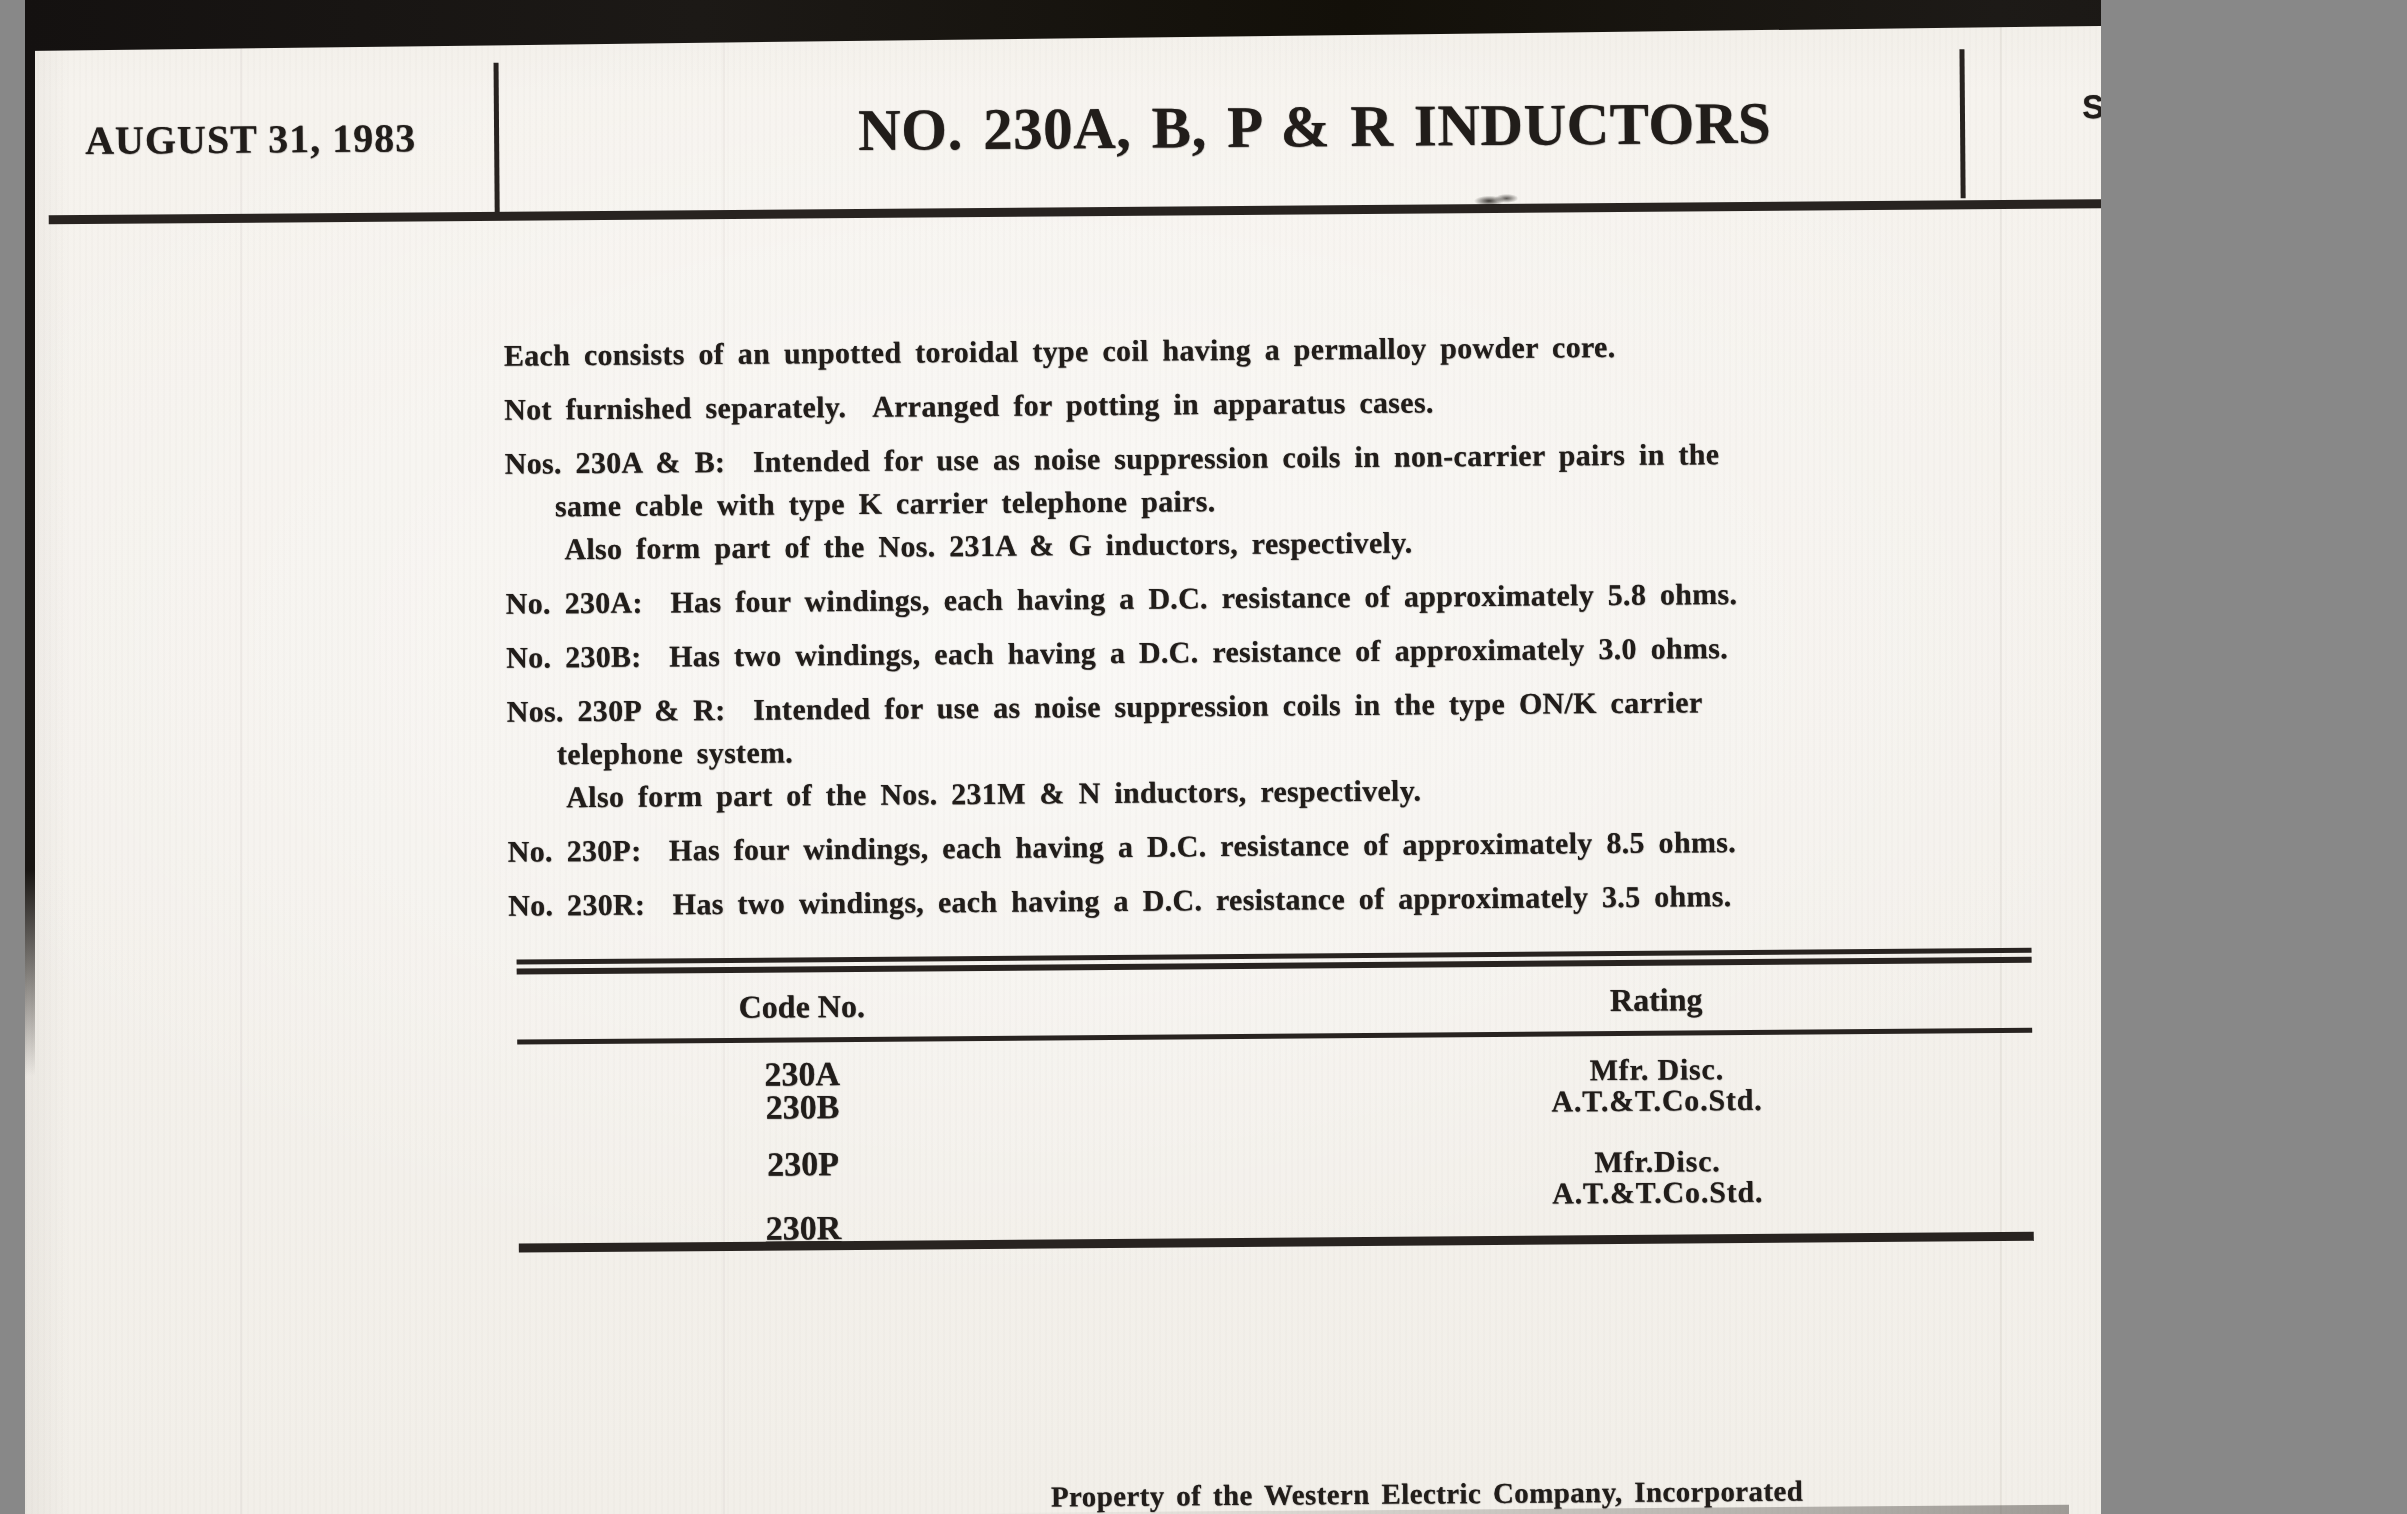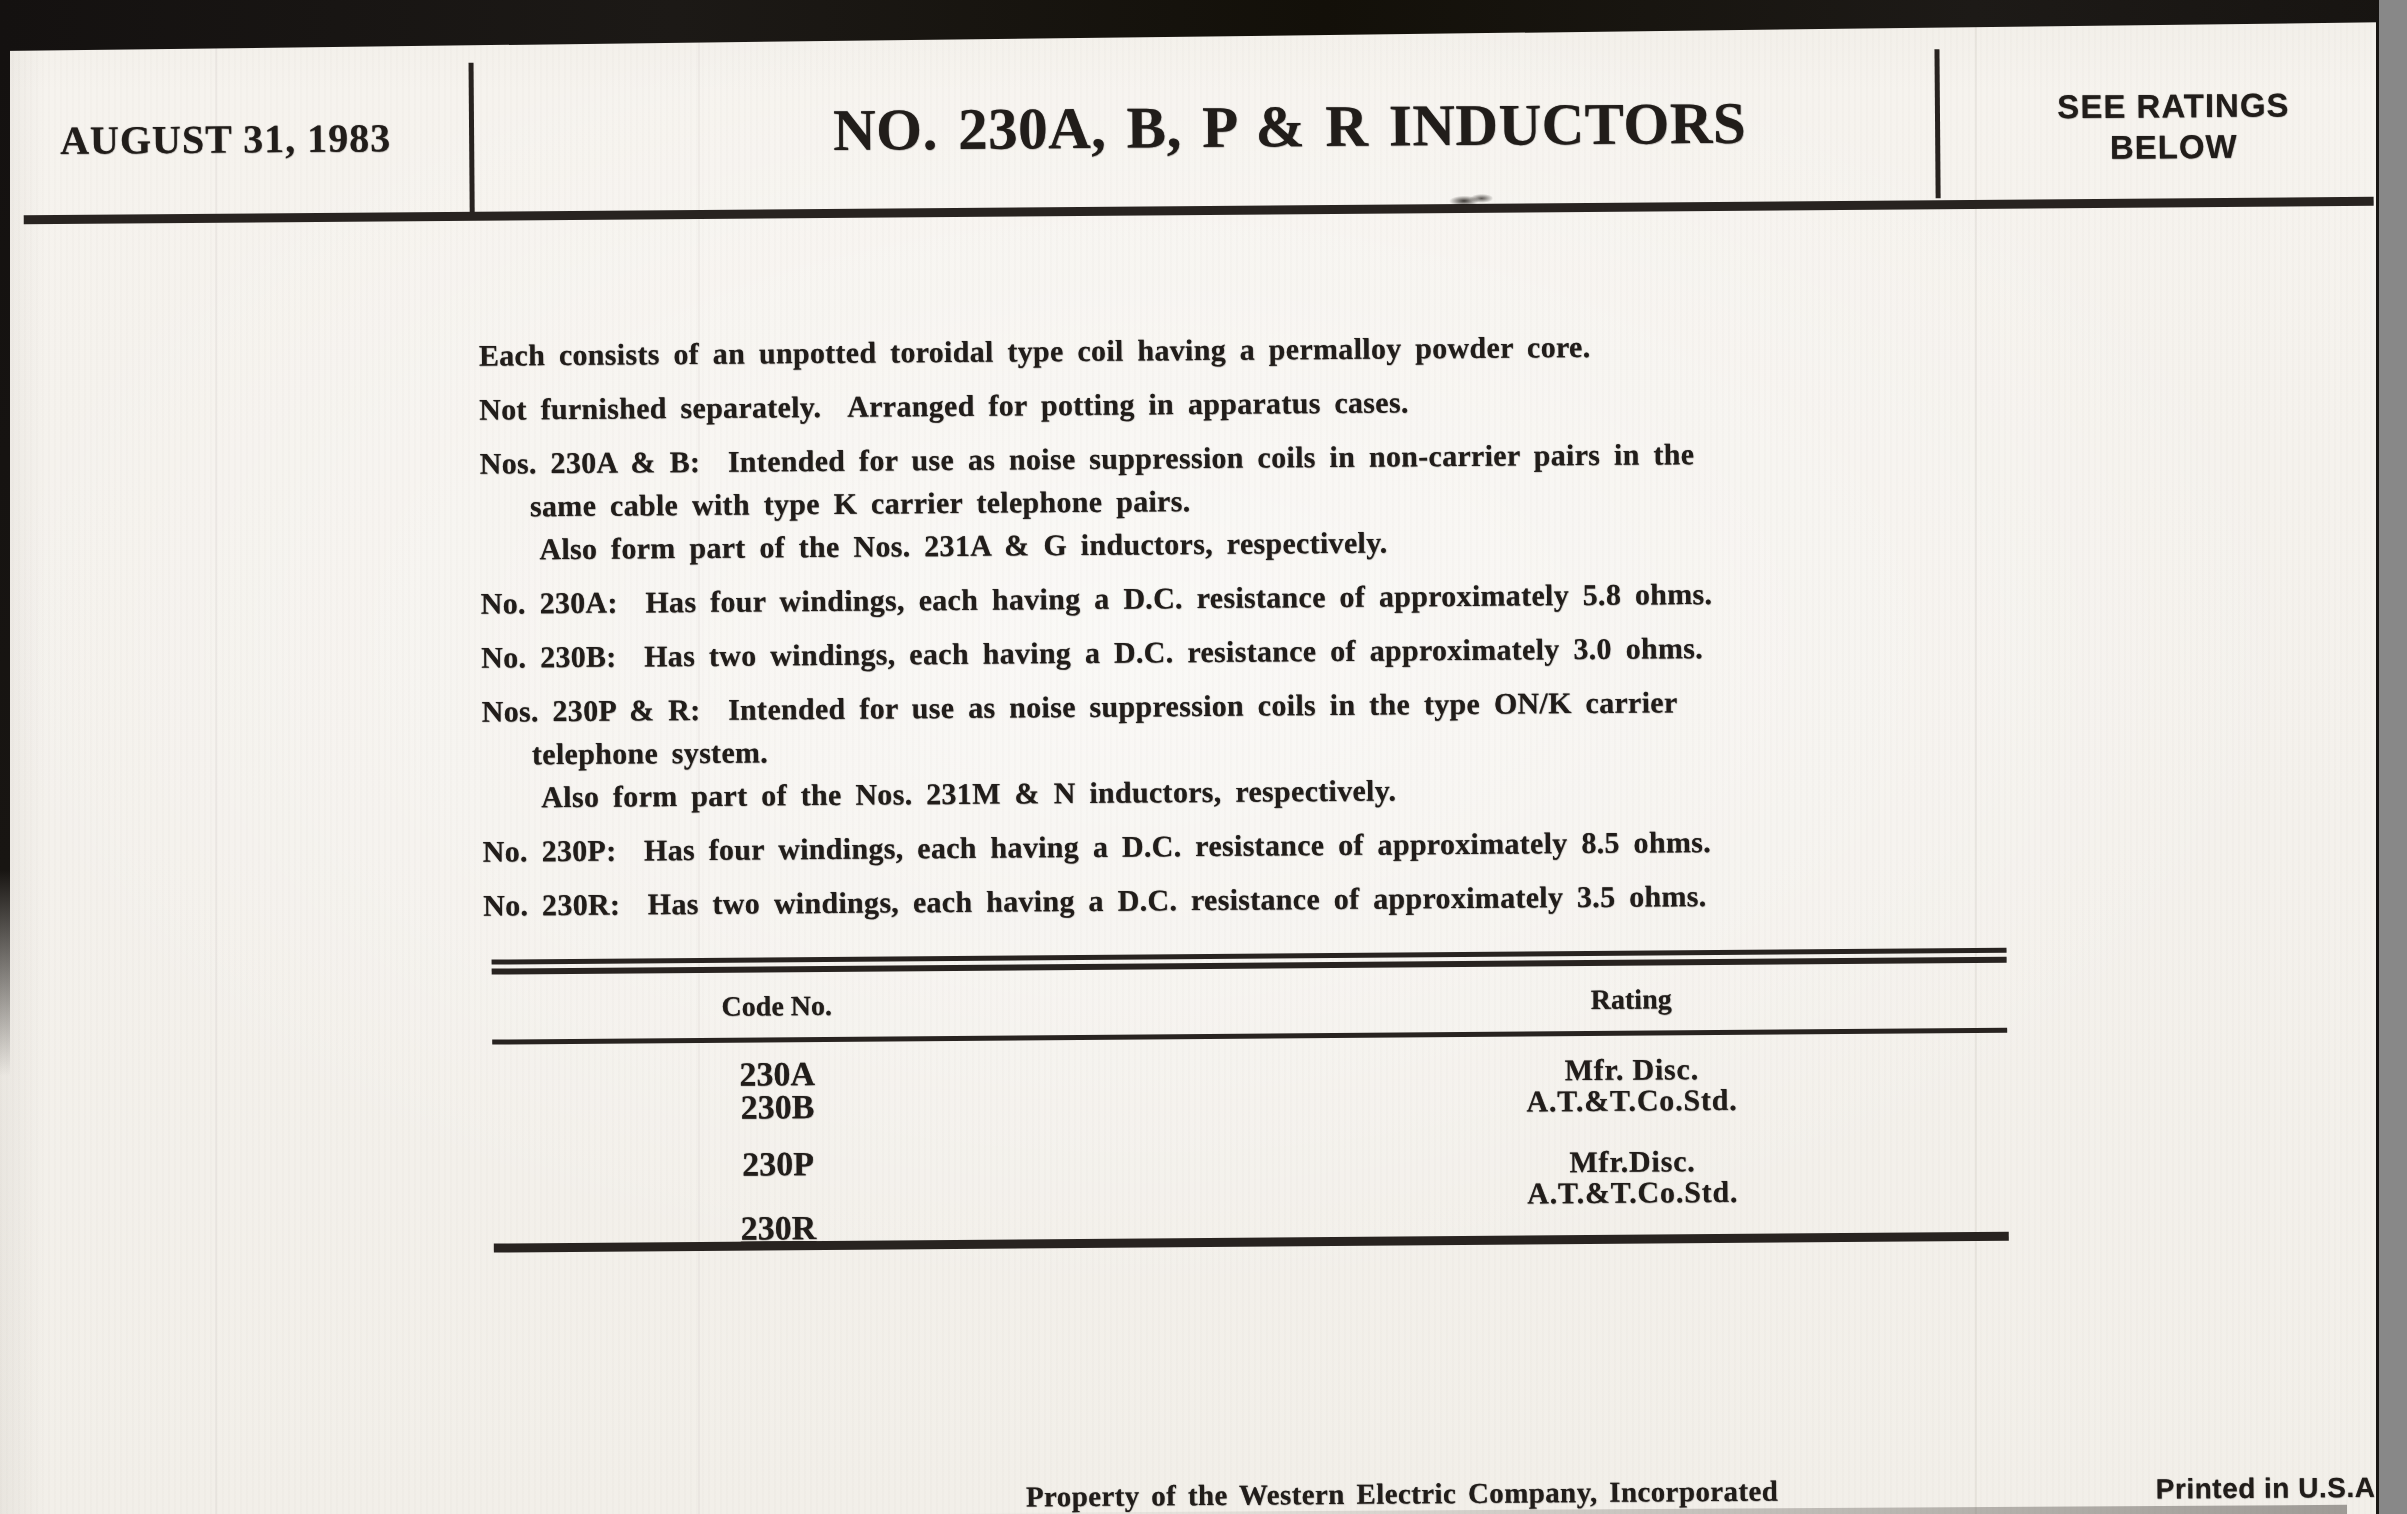--- a/index.html
+++ b/index.html
@@ -4,27 +4,28 @@
 <style>
   :root{
     --paper:#f4f1ec;
     --ink:#211d1a;
     --band:#161310;
     --rule:#282320;
   }
   html,body{margin:0;padding:0;background:#888;}
   .page{
     position:relative;
-    width:2379px;height:1515px;
+    width:2076px;height:1515px;
     overflow:hidden;
     background:
       radial-gradient(ellipse 1584px 891px at 48% 42%, rgba(255,255,255,.55), rgba(255,255,255,0) 75%),
       linear-gradient(180deg,#f1eee8 0%, #f6f3ee 6%, var(--paper) 55%, #f2efe9 100%);
     font-family:"Liberation Serif","DejaVu Serif",serif;
     color:var(--ink);
+    margin-left:25px;
   }
   
   .texture{
     position:absolute;inset:0;pointer-events:none;
     background:
       repeating-linear-gradient(90deg, rgba(110,98,86,.018) 0 2px, rgba(0,0,0,0) 2px 6px),
       linear-gradient(90deg, rgba(80,70,60,.06), rgba(0,0,0,0) 45px);
   }
   .seam{position:absolute;top:0;bottom:0;width:2px;background:rgba(95,85,75,.05);}
   .seam.s1{left:215px;}
@@ -97,21 +98,21 @@
   .rtable{position:absolute;left:490px;top:935px;width:1515px;height:319px;}
   .trule{position:absolute;left:0;right:0;background:var(--rule);}
   .tr-a{top:19px;height:5px;}
   .tr-b{top:28px;height:6px;}
   .tr-mid{top:99px;height:5px;}
   .tr-bot{top:303px;height:9px;}
   .tcell{
     position:absolute;transform:translateX(-50%);
     font-weight:700;white-space:nowrap;line-height:30px;
   }
-  .th{font-size:28px;top:53px;}
+  .th{font-size:32px;top:53px;}
   .th.code{left:18.8%;}
   .th.rating{left:75.2%;}
   .code-val{font-size:34px;left:18.8%;}
   .c0{top:121px;} .c1{top:154px;} .c2{top:211px;font-family:Liberation Serif, serif;} .c3{top:275px;text-decoration:underline;}
   .rating-val{font-size:30px;left:75.2%;letter-spacing:0.8px;}
   .r0a{top:123px;} .r0b{top:154px;} .r1a{top:215px;} .r1b{top:246px;}
 
   .prop{
     position:absolute;left:1020px;top:1479px;
     font-size:29px;font-weight:700;letter-spacing:0.4px;word-spacing:4px;white-space:nowrap;

